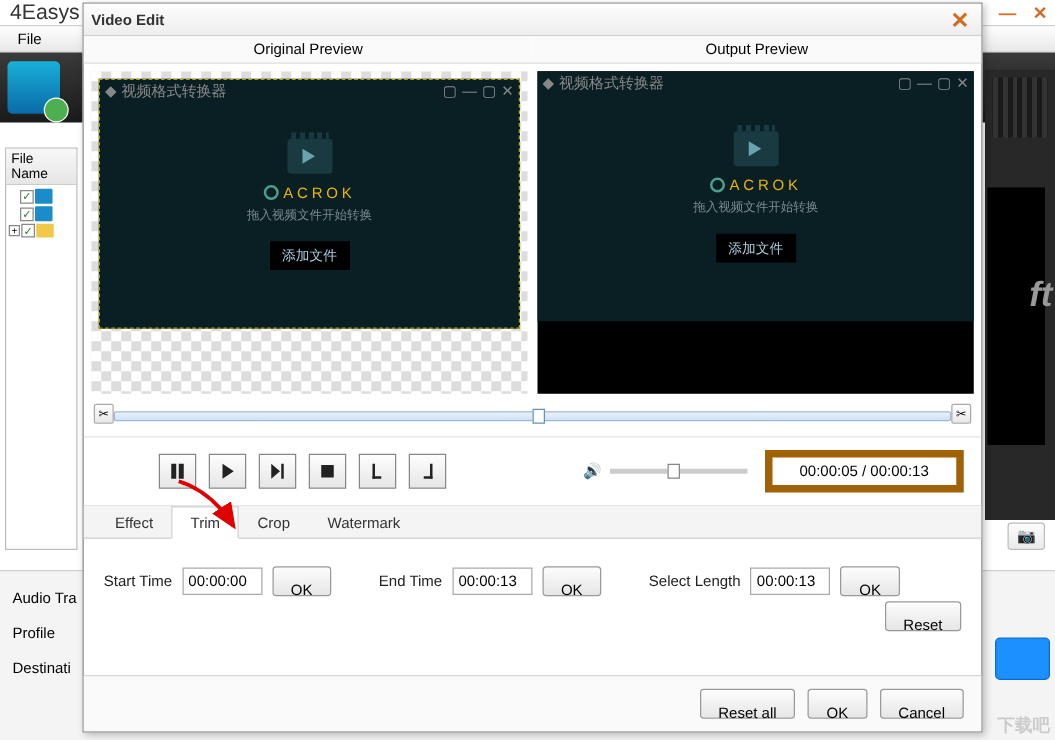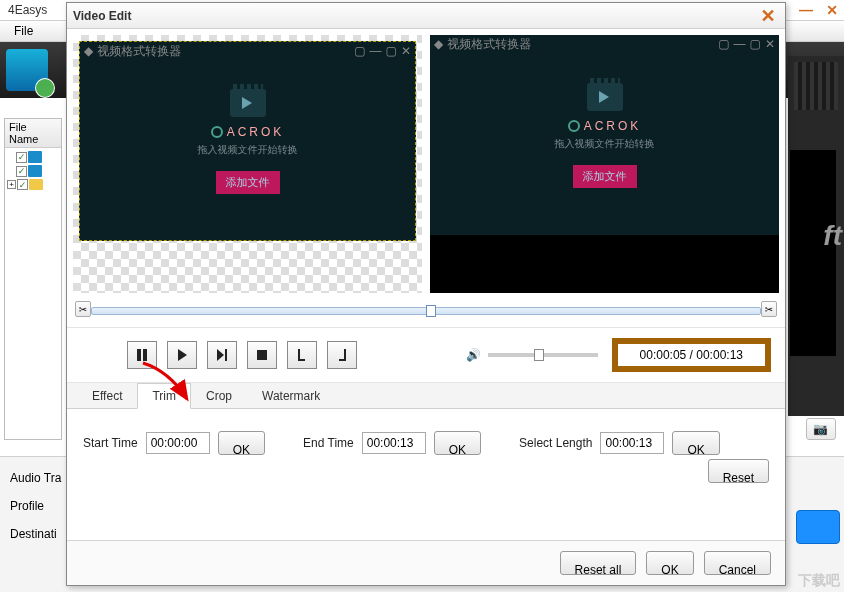--- a/index.html
+++ b/index.html
@@ -1,21 +1,21 @@
 <!DOCTYPE html>
 <html><head>
 <meta charset="utf-8">
 <style>
 * { box-sizing: border-box; margin: 0; padding: 0; font-family: Tahoma, Arial, sans-serif; font-size: 12px; }
 body { width: 844px; height: 592px; background: #f0f0f0; position: relative; overflow: hidden; }
 
 
 .bg-window { position: absolute; top: 0; left: 0; width: 844px; height: 592px; background: #fff; }
 .bg-titlebar { height: 20px; background: #fff; padding: 2px 8px; display: flex; align-items: center; }
-.bg-titlebar span { font-size: 12px; color: #333; }
+.bg-titlebar span { font-size: 17px; color: #333; }
 .bg-winbtns { position: absolute; right: 4px; top: 2px; display: flex; gap: 10px; }
 .bg-winbtns div { width: 16px; height: 16px; display: flex; align-items: center; justify-content: center; color: #d46a1f; font-weight: bold; font-size: 14px; }
 .bg-menubar { height: 22px; border-top: 1px solid #d0d0d0; border-bottom: 1px solid #d0d0d0; background: linear-gradient(#fefefe,#e8e8e8); padding: 0 6px; display: flex; align-items: center; }
 .bg-menubar span { padding: 0 8px; cursor: default; }
 .bg-toolbar { height: 56px; background: linear-gradient(#3a3a3a,#1a1a1a); padding: 4px 6px; display: flex; align-items: center; }
 .bg-addicon { width: 42px; height: 42px; background: linear-gradient(#18b0d8,#0a6aa8); border-radius: 4px; position: relative; }
 .bg-addicon::after { content:""; position:absolute; right:-6px; bottom:-6px; width:18px; height:18px; border-radius:50%; background:#4caf50; box-shadow:0 0 0 1px #fff; }
 .bg-sidepanel { position: absolute; left: 4px; top: 118px; width: 58px; height: 322px; border: 1px solid #bdbdbd; background: #fff; }
 .bg-sidepanel-header { background: linear-gradient(#f8f8f8,#e6e6e6); border-bottom: 1px solid #ccc; padding: 2px 4px; font-size: 11px; }
 .bg-tree { padding: 3px 2px; font-size: 11px; }
@@ -48,24 +48,24 @@
 .preview-box { flex:1; height:258px; background:#fff; position:relative; }
 .checker { position:absolute; inset:0; background: repeating-conic-gradient(#ddd 0 25%, #fff 0 50%) 0 0/16px 16px; }
 .vid { position:absolute; left:6px; top:6px; right:6px; height:200px; background:#0a1f24; border:1px dashed #b0a000; display:flex; flex-direction:column; align-items:center; justify-content:center; }
 .vid.nochecker { border:none; left:0; top:0; right:0; bottom:0; height:auto; background:#000; }
 .vid.nochecker .screen { position:absolute; left:0; top:0; right:0; height:200px; background:#0a1f24; display:flex; flex-direction:column; align-items:center; justify-content:center; }
 .vid-bar { position:absolute; top:2px; left:4px; right:4px; height:14px; display:flex; align-items:center; color:#888; font-size:9px; gap:4px; }
 .vid-bar .r { margin-left:auto; display:flex; gap:4px; }
 .film-icon { width:36px; height:28px; background:#1a3a42; border-radius:3px; position:relative; margin-bottom:8px; }
 .film-icon::before { content:""; position:absolute; top:-5px; left:3px; right:3px; height:5px; background:repeating-linear-gradient(90deg,#1a3a42 0 4px, transparent 4px 7px); }
 .film-icon .play { position:absolute; left:12px; top:8px; width:0; height:0; border-left:10px solid #6aa3af; border-top:6px solid transparent; border-bottom:6px solid transparent; }
-.brand { color:#fca5a5; font-size:12px; letter-spacing:3px; display:flex; align-items:center; gap:4px; }
+.brand { color:#eab308; font-size:12px; letter-spacing:3px; display:flex; align-items:center; gap:4px; }
 .brand-ring { width:12px; height:12px; border:2px solid #4aa089; border-radius:50%; }
 .cn-text { color:#7a8a8e; font-size:10px; margin-top:4px; }
-.cn-btn { margin-top:14px; padding:4px 10px; background:#be185d; color:#a8cde0; font-size:11px; }
+.cn-btn { margin-top:14px; padding:4px 10px; background:#000000; color:#a8cde0; font-size:11px; }
 
 .timeline { margin:6px 8px 2px 8px; position:relative; height:18px; }
 .timeline-bar { position:absolute; left:16px; right:16px; top:6px; height:8px; border:1px solid #9bb8d6; background:linear-gradient(#e8f1fb,#d0e2f5); border-radius:2px; }
 .scissor { position:absolute; top:0; width:16px; height:16px; border:1px solid #aaa; background:linear-gradient(#fdfdfd,#e8e8e8); border-radius:2px; display:flex; align-items:center; justify-content:center; font-size:10px; }
 .scissor.left { left:0; } .scissor.right { right:0; }
 .handle { position:absolute; left:50%; top:4px; width:10px; height:12px; background:#fff; border:1px solid #6a8fb5; }
 
 .controls { display:flex; align-items:center; gap:10px; padding:10px 14px 10px 60px; border-top:1px solid #e4e4e4; border-bottom:1px solid #e4e4e4; margin-top:6px; }
 .ctrl-btn { width:30px; height:28px; border:1px solid #888; background:linear-gradient(#fdfdfd,#e6e6e6); display:flex; align-items:center; justify-content:center; cursor:pointer; }
 .ctrl-btn svg { width:14px; height:14px; }
@@ -146,20 +146,24 @@
   <div class="bg-bluebox"></div>
   <div class="bg-watermark">下载吧</div>
 </div>
 
 <div class="dialog">
   <div class="dlg-titlebar">
     <span class="title">Video Edit</span>
     <span class="close">✕</span>
   </div>
 
+  <div class="previews-row">
+    <div class="col">Original Preview</div>
+    <div class="col">Output Preview</div>
+  </div>
 
   <div class="preview-body">
     <div class="preview-box">
       <div class="checker"></div>
       <div class="vid">
         <div class="vid-bar">
             <span>◆</span>
             <span>视频格式转换器</span>
             <div class="r">
               <span>▢</span>

